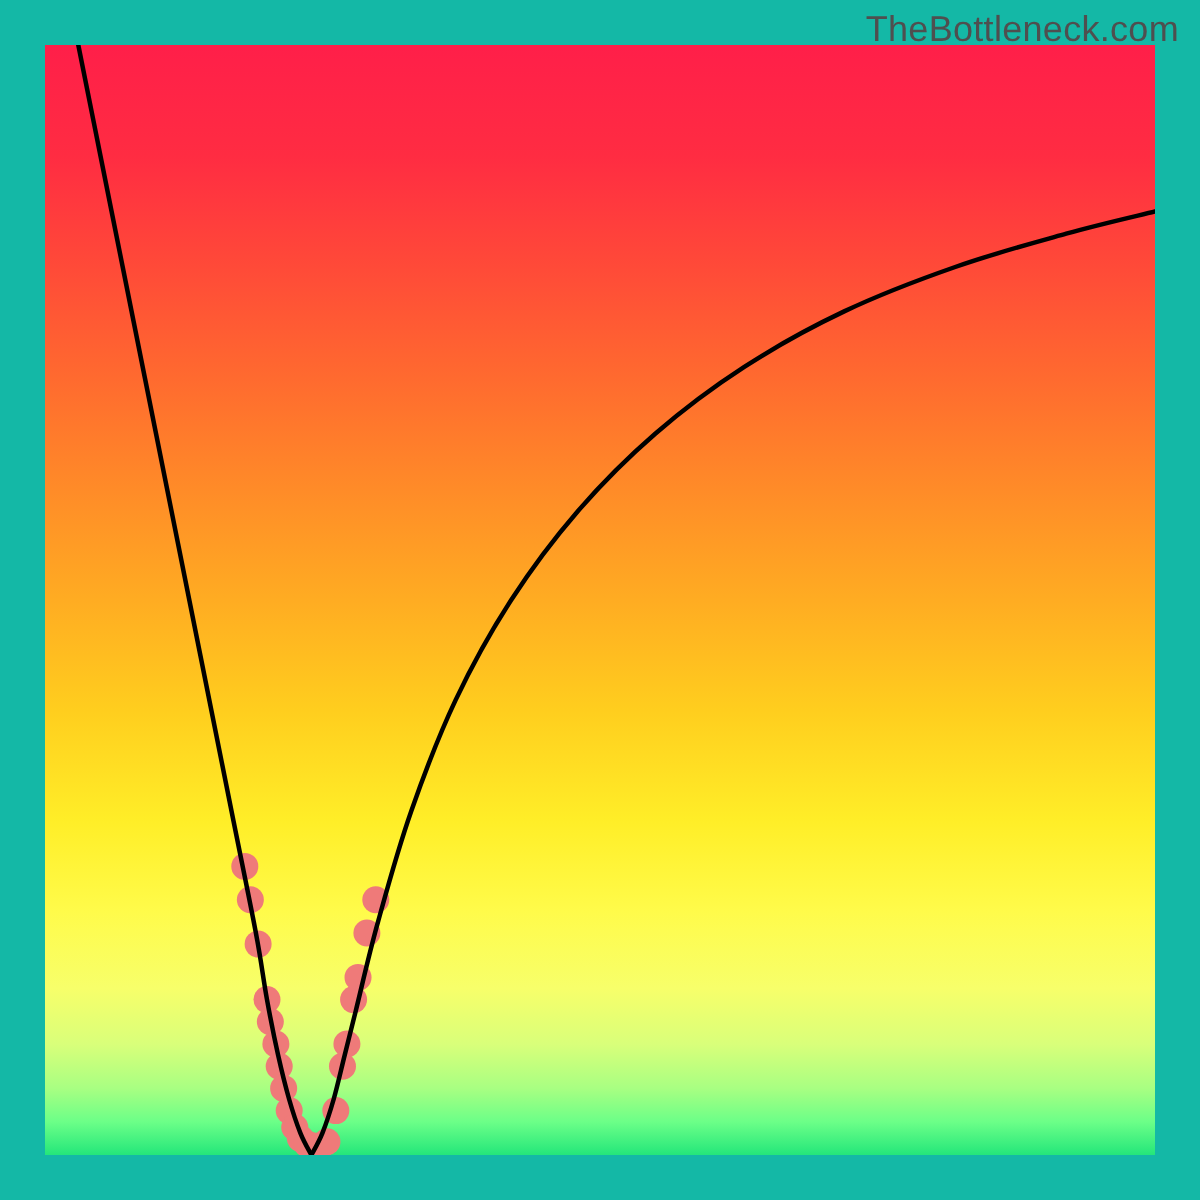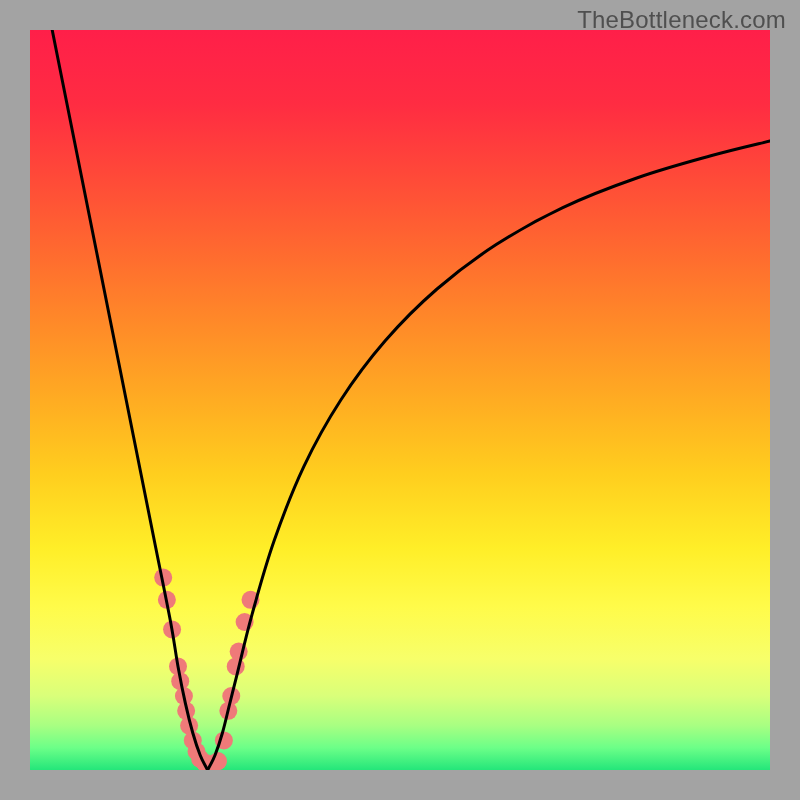--- a/index.html
+++ b/index.html
@@ -8,21 +8,21 @@
     width: 800px;
     height: 800px;
     overflow: hidden;
     background: #000;
     font-family: Arial, Helvetica, sans-serif;
   }
   .frame {
     position: absolute;
     left: 0; top: 0;
     width: 800px; height: 800px;
-    background: #a3a3a3;
+    background: #14b8a6;
   }
   .plot {
     position: absolute;
     left: 30px;
     top: 30px;
     width: 740px;
     height: 740px;
     overflow: hidden;
   }
   .gradient-bg {

